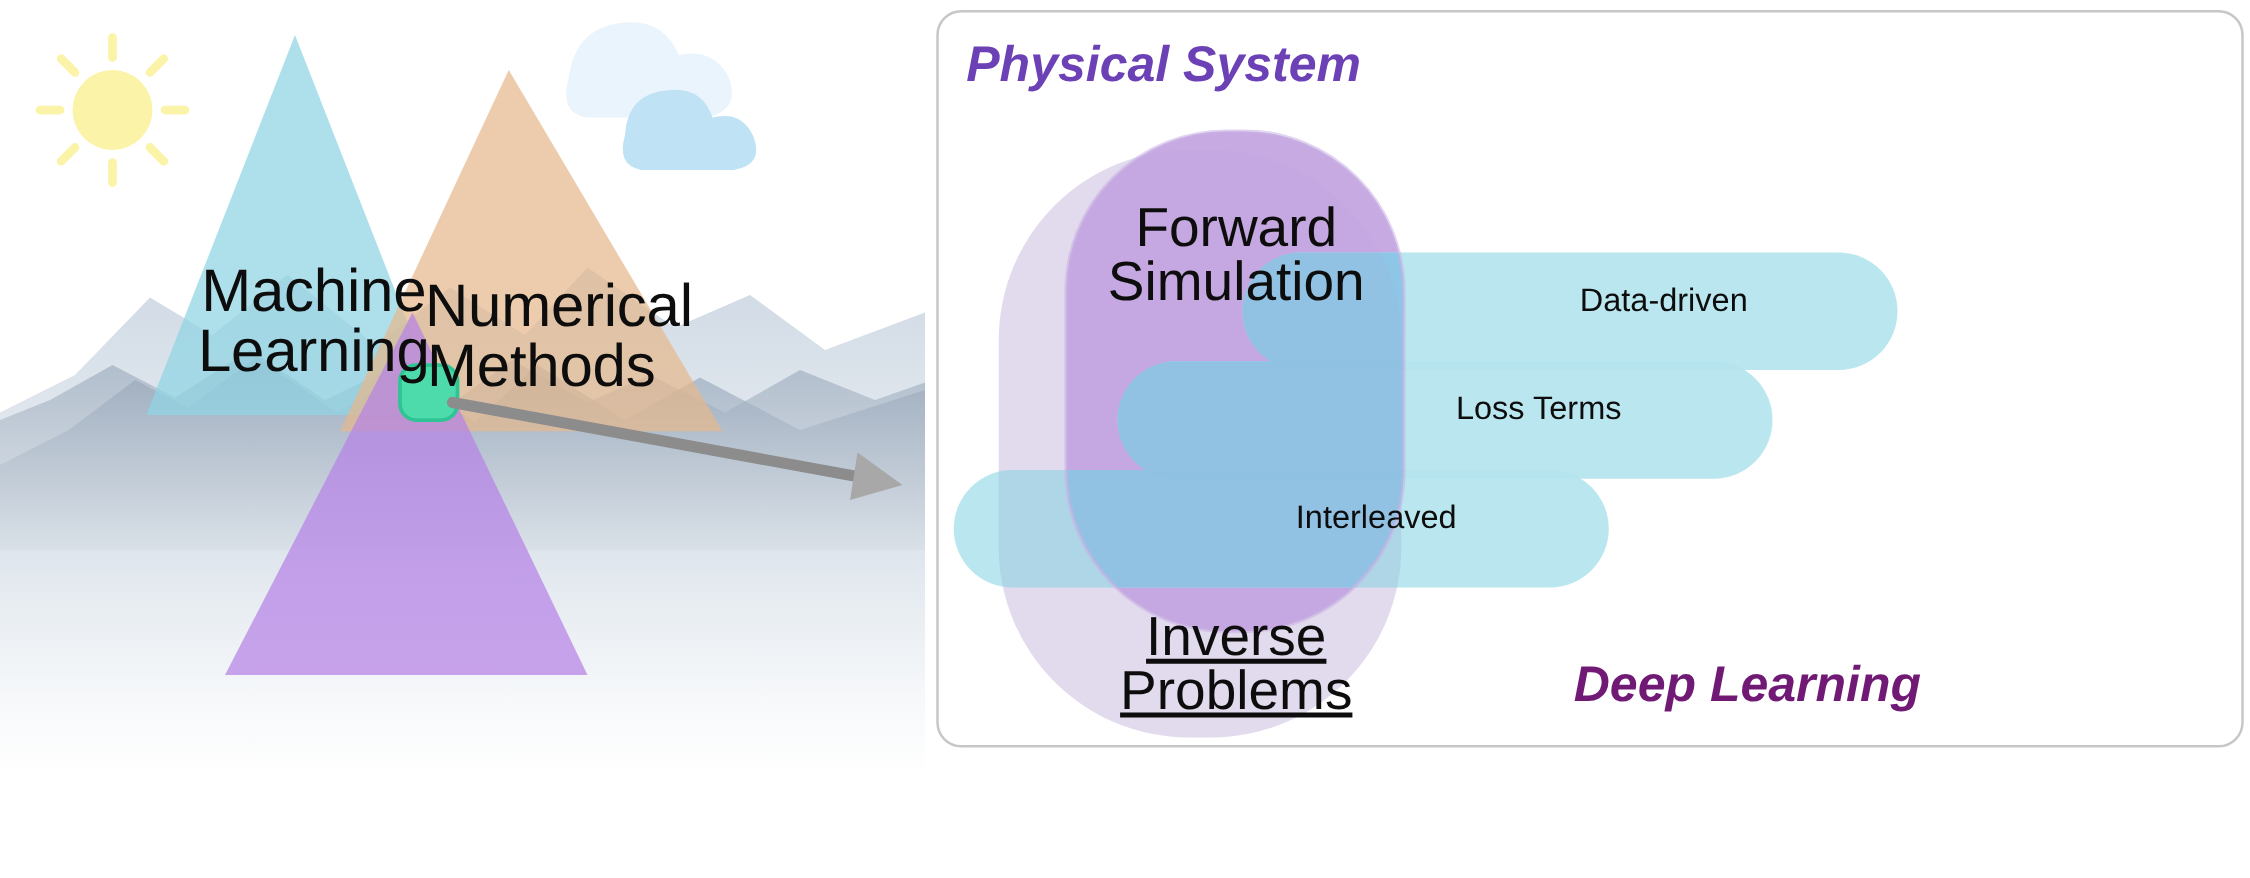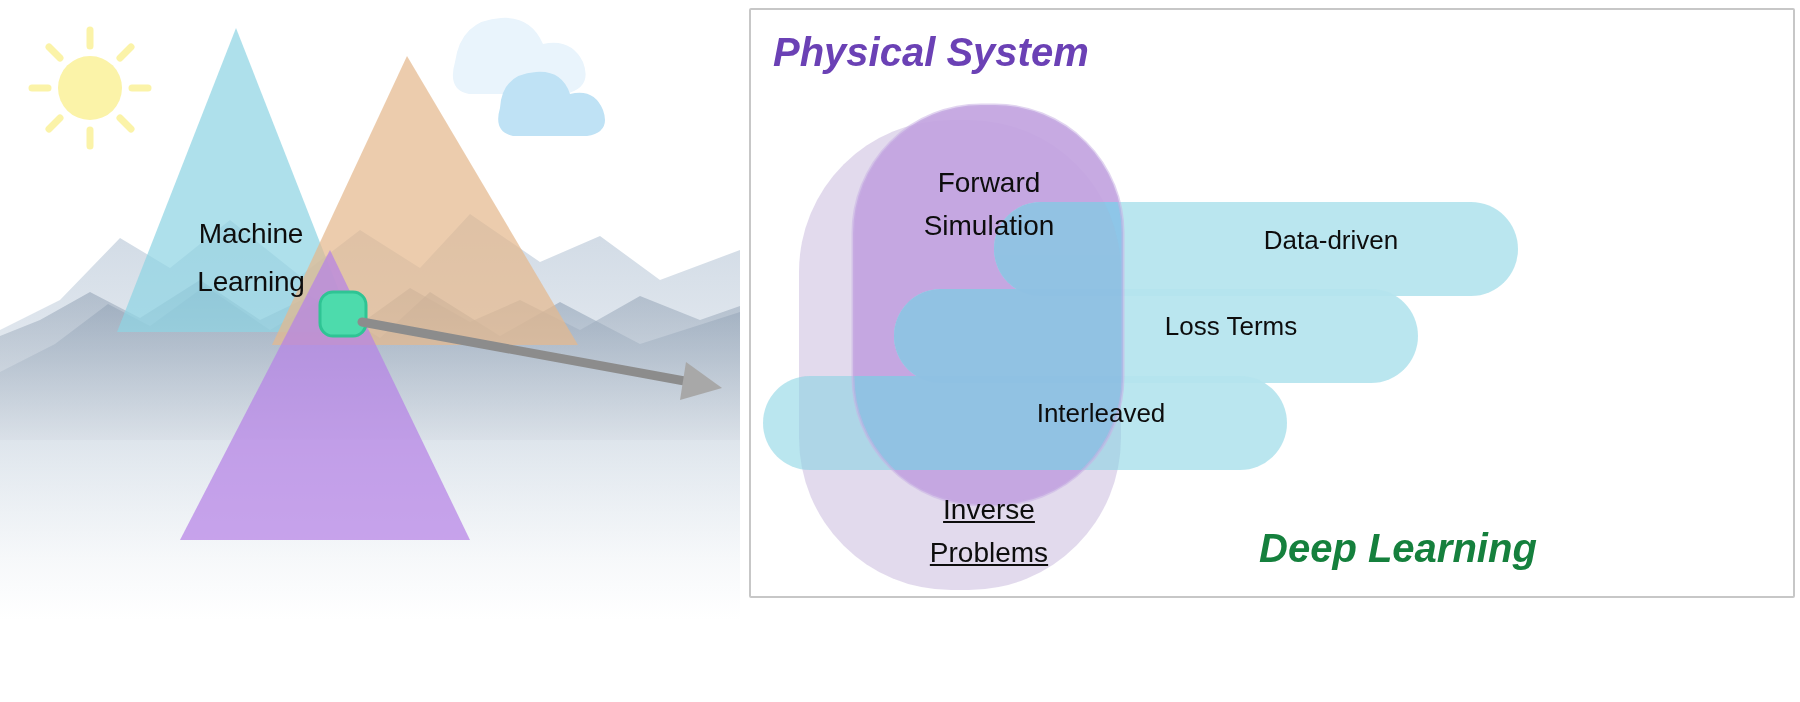--- a/index.html
+++ b/index.html
@@ -27,63 +27,63 @@
     left: 0; top: 0;
     width: 740px; height: 702px;
     overflow: hidden;
   }
   #scene-svg { position: absolute; left: 0; top: 0; }
 
   .scene-label {
     position: absolute;
     color: #0d0d0d;
     font-weight: 400;
-    font-size: 28px;
+    font-size: 48px;
     line-height: 48px;
     text-align: center;
     white-space: pre-line;
     letter-spacing: -0.2px;
   }
   #label-ml   { left: 158px; top: 210px; width: 186px; }
   #label-nm   { left: 340px; top: 222px; width: 186px; }
   #label-phys { left: 252px; top: 415px; width: 186px; }
 
   
   #right-panel {
     position: absolute;
     left: 749px; top: 8px;
     width: 1042px; height: 586px;
     background: #ffffff;
     border: 2px solid #c7c7c7;
-    border-radius: 2px;
+    border-radius: 20px;
     overflow: hidden;
   }
   #card-svg { position: absolute; left: 0; top: 0; }
 
   .card-title {
     position: absolute;
     font-style: italic;
     font-weight: 700;
     font-size: 40px;
     white-space: nowrap;
   }
   #title-physical-system {
     left: 22px; top: 20px;
     color: #6b41b5;
   }
   #title-deep-learning {
     left: 508px; top: 516px;
-    color: #15803d;
+    color: #701a75;
   }
 
   .blob-label {
     position: absolute;
     color: #0d0d0d;
     font-weight: 400;
-    font-size: 28px;
+    font-size: 44px;
     line-height: 43px;
     text-align: center;
     white-space: pre-line;
   }
   #label-forward  { left: 118px; top: 151px; width: 240px; }
   #label-inverse  { left: 118px; top: 478px; width: 240px; text-decoration: underline; }
 
   .pill-label {
     position: absolute;
     color: #0d0d0d;
@@ -176,20 +176,22 @@
       </g>
 
       <g>
         <line x1="362" y1="322" x2="690" y2="382" stroke="#8c8c8c" stroke-width="9" stroke-linecap="round"></line>
         <polygon points="686,362 722,388 680,400" fill="#a8a8a8"></polygon>
       </g>
     </svg>
 
     <div class="scene-label" id="label-ml">Machine
 Learning</div>
+    <div class="scene-label" id="label-nm">Numerical
+Methods</div>
   </div>
 
   <div id="right-panel">
     <svg id="card-svg" width="1042" height="586" viewBox="0 0 1042 586">
 
       <rect x="48" y="110" width="322" height="470" rx="152" ry="152" fill="#ded5ea" opacity="0.88"></rect>
 
       <rect x="102" y="95" width="270" height="400" rx="128" ry="128" fill="#c2a3e0" opacity="0.92"></rect>
 
       <rect x="243" y="192" width="524" height="94" rx="47" ry="47" fill="#b4e4ee" opacity="0.92"></rect>

